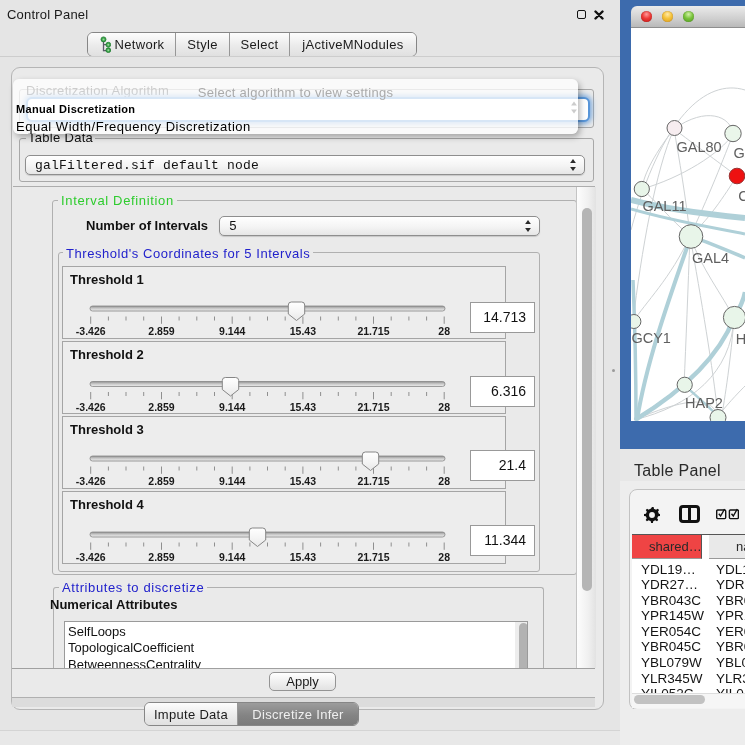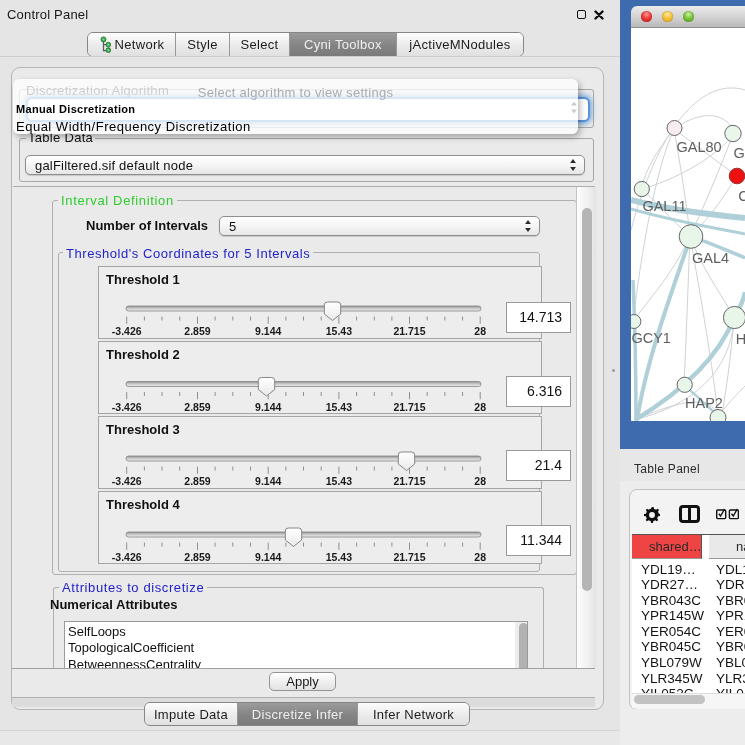--- a/index.html
+++ b/index.html
@@ -1,27 +1,27 @@
 <!DOCTYPE html>
 <html><head>
 <meta charset="utf-8">
 <style>
 html,body{margin:0;padding:0;}
 #app{position:relative;width:745px;height:745px;background:#e5e5e5;font-family:"Liberation Sans",sans-serif;overflow:hidden;}
 .abs{position:absolute;}
 .groupbox{position:absolute;border:1px solid #adadad;border-radius:3px;}
 .grouptitle{position:absolute;font-size:13px;background:#eaeaea;padding:0 3px;line-height:15px;letter-spacing:0.4px;}
 .combo{position:absolute;border:1px solid #8e8e8e;border-radius:5px;background:linear-gradient(#ffffff,#f4f4f4 55%,#e6e6e6);box-shadow:0 1px 1px rgba(0,0,0,0.15);font-size:13px;color:#111;}
-.combotext{position:absolute;left:9px;top:0;bottom:0;display:flex;align-items:center;}
+.combotext{position:absolute;left:9px;top:0;bottom:0;display:flex;align-items:center;font-family:Liberation Mono, monospace;}
 .arrows{position:absolute;right:7px;top:50%;transform:translateY(-50%);width:7px;height:13px;}
 .seg{position:absolute;display:flex;border:1px solid #868686;border-radius:6px;overflow:hidden;}
 .seg div{display:flex;align-items:center;justify-content:center;font-size:13px;letter-spacing:0.3px;color:#1c1c1c;background:linear-gradient(#fdfdfd,#ebebeb 55%,#e0e0e0);border-right:1px solid #979797;box-sizing:border-box;}
 .seg div:last-child{border-right:none;}
 .seg div.sel{background:linear-gradient(#9c9c9c,#848484 55%,#7a7a7a);color:#efefef;}
-.tblock{position:absolute;left:62px;width:444px;border:1px solid #a5a5a5;background:#ededed;box-sizing:border-box;margin-left:36px;}
+.tblock{position:absolute;left:62px;width:444px;border:1px solid #a5a5a5;background:#ededed;box-sizing:border-box;}
 .ttitle{position:absolute;left:7px;top:5px;font-size:13px;font-weight:bold;color:#111;}
 .vbox{position:absolute;left:407px;width:55px;height:29px;border:1px solid #999;background:#fff;font-size:14px;color:#111;text-align:right;line-height:29px;padding-right:8px;}
 </style>
 </head>
 <body>
 <div id="app">
 
 <svg width="0" height="0" style="position:absolute">
 <defs>
 <linearGradient id="trackg" x1="0" y1="0" x2="0" y2="1">
@@ -97,21 +97,20 @@
             <circle cx="9.3" cy="14.2" r="2.4"></circle>
           </g>
           <g fill="#9bd59b">
             <circle cx="4.5" cy="3.4" r="1"></circle>
             <circle cx="9.3" cy="8.7" r="0.95"></circle>
             <circle cx="9.3" cy="14.2" r="0.95"></circle>
           </g>
         </svg>Network</div>
  <div style="width:54px;">Style</div>
  <div style="width:60px;">Select</div>
- <div class="sel" style="width:107px;">Cyni Toolbox</div>
  <div style="width:126px;">jActiveMNodules</div>
 </div>
 <div class="abs" style="left:0;top:56px;width:620px;height:1px;background:#cdcdcd;"></div>
 
 <div class="abs" style="left:11px;top:67px;width:591px;height:641px;background:#eaeaea;border:1px solid #b5b5b5;border-radius:9px;"></div>
 
 <div class="groupbox" style="left:19px;top:89px;width:573px;height:37px;border-color:#a8a8a8;"></div>
 <div class="abs" style="left:26px;top:83px;font-size:13px;color:#2a2a2a;letter-spacing:0.3px;">Discretization Algorithm</div>
 
 <div class="abs" style="left:26px;top:97px;width:560px;height:21px;border:2px solid #5895d8;border-radius:6px;background:#fff;box-shadow:0 0 5px 2px rgba(90,150,216,0.75);"></div>
@@ -190,21 +189,20 @@
 
 <div class="abs" style="left:12px;top:668px;width:583px;height:29px;background:#eaeaea;border-top:1px solid #a0a0a0;"></div>
 
 <div class="abs" style="left:269px;top:672px;width:65px;height:15.5px;border:1px solid #949494;border-radius:5px;background:linear-gradient(#ffffff,#f0f0f0 50%,#e2e2e2);text-align:center;font-size:13px;color:#1a1a1a;padding-top:1px;">Apply</div>
 
 <div class="abs" style="left:12px;top:697px;width:583px;height:1px;background:#b0b0b0;"></div>
 <div class="abs" style="left:12px;top:698px;width:583px;height:9px;background:#dcdcdc;"></div>
 <div class="seg" style="left:144px;top:702px;height:22px;">
  <div style="width:93px;">Impute Data</div>
  <div class="sel" style="width:120px;">Discretize Infer</div>
- <div style="width:111px;">Infer Network</div>
 </div>
 <div class="abs" style="left:0;top:730px;width:620px;height:15px;background:#e8e8e8;border-top:1px solid #d4d4d4;"></div>
 
 <div class="abs" style="left:13px;top:79px;width:565px;height:54.5px;background:rgba(255,255,255,0.76);border-radius:6px;box-shadow:2px 3px 6px rgba(0,0,0,0.3);"></div>
 <div class="abs" style="left:13px;top:85px;width:565px;text-align:center;font-size:13px;color:#ababab;letter-spacing:0.3px;">Select algorithm to view settings</div>
 <div class="abs" style="left:16px;top:102.5px;font-size:11px;font-weight:bold;color:#000;letter-spacing:0.3px;">Manual Discretization</div>
 <div class="abs" style="left:16px;top:119px;font-size:13px;color:#000;letter-spacing:0.5px;">Equal Width/Frequency Discretization</div>
 
 <div class="abs" style="left:612px;top:369px;width:3px;height:3px;border-radius:50%;background:#9a9a9a;"></div>
 
@@ -264,21 +262,21 @@
 <text x="107.2" y="173.4">CY</text>
 <text x="11.4" y="183.3">GAL11</text>
 <text x="61" y="235.4">GAL4</text>
 <text x="0.4" y="315.3">GCY1</text>
 <text x="104.8" y="316.3">H</text>
 <text x="54" y="379.6">HAP2</text>
 </g>
 </svg>
 
 <div class="abs" style="left:620px;top:449px;width:125px;height:296px;background:#e7e7e7;"></div>
-<div class="abs" style="left:634px;top:462px;font-size:12px;color:#2a2a2a;letter-spacing:0.3px;">Table Panel</div>
+<div class="abs" style="left:634px;top:462px;font-size:16px;color:#2a2a2a;letter-spacing:0.3px;">Table Panel</div>
 <div class="abs" style="left:620px;top:481px;width:125px;height:264px;background:#ededed;"></div>
 <div class="abs" style="left:629px;top:489px;width:130px;height:219px;background:#f3f3f3;border:1px solid #c2c2c2;border-radius:8px;"></div>
 
 <svg class="abs" style="left:643.5px;top:507px" width="16" height="16" viewBox="0 0 18 18">
 <path fill="#111" d="M9,0 L10.8,0 L11.3,2.2 A7,7 0 0 1 13.5,3.2 L15.5,2 L16.9,3.4 L15.7,5.4 A7,7 0 0 1 16.7,7.6 L18,8 L18,10 L15.8,10.5 A7,7 0 0 1 14.8,12.7 L16,14.7 L14.6,16.1 L12.6,14.9 A7,7 0 0 1 10.4,15.9 L10,18 L8,18 L7.5,15.8 A7,7 0 0 1 5.3,14.8 L3.3,16 L1.9,14.6 L3.1,12.6 A7,7 0 0 1 2.1,10.4 L0,10 L0,8 L2.2,7.5 A7,7 0 0 1 3.2,5.3 L2,3.3 L3.4,1.9 L5.4,3.1 A7,7 0 0 1 7.6,2.1 Z M9,5.7 A3.3,3.3 0 1 0 9,12.3 A3.3,3.3 0 1 0 9,5.7 Z"></path>
 </svg>
 <div class="abs" style="left:679.3px;top:504.6px;width:20.7px;height:18.5px;border:3px solid #111;border-radius:4px;box-sizing:border-box;"></div>
 <div class="abs" style="left:688.2px;top:506px;width:3px;height:16px;background:#111;"></div>
 <svg class="abs" style="left:715.5px;top:507px" width="23" height="13" viewBox="0 0 23 13">
 <g fill="none" stroke="#111" stroke-width="1.4">

